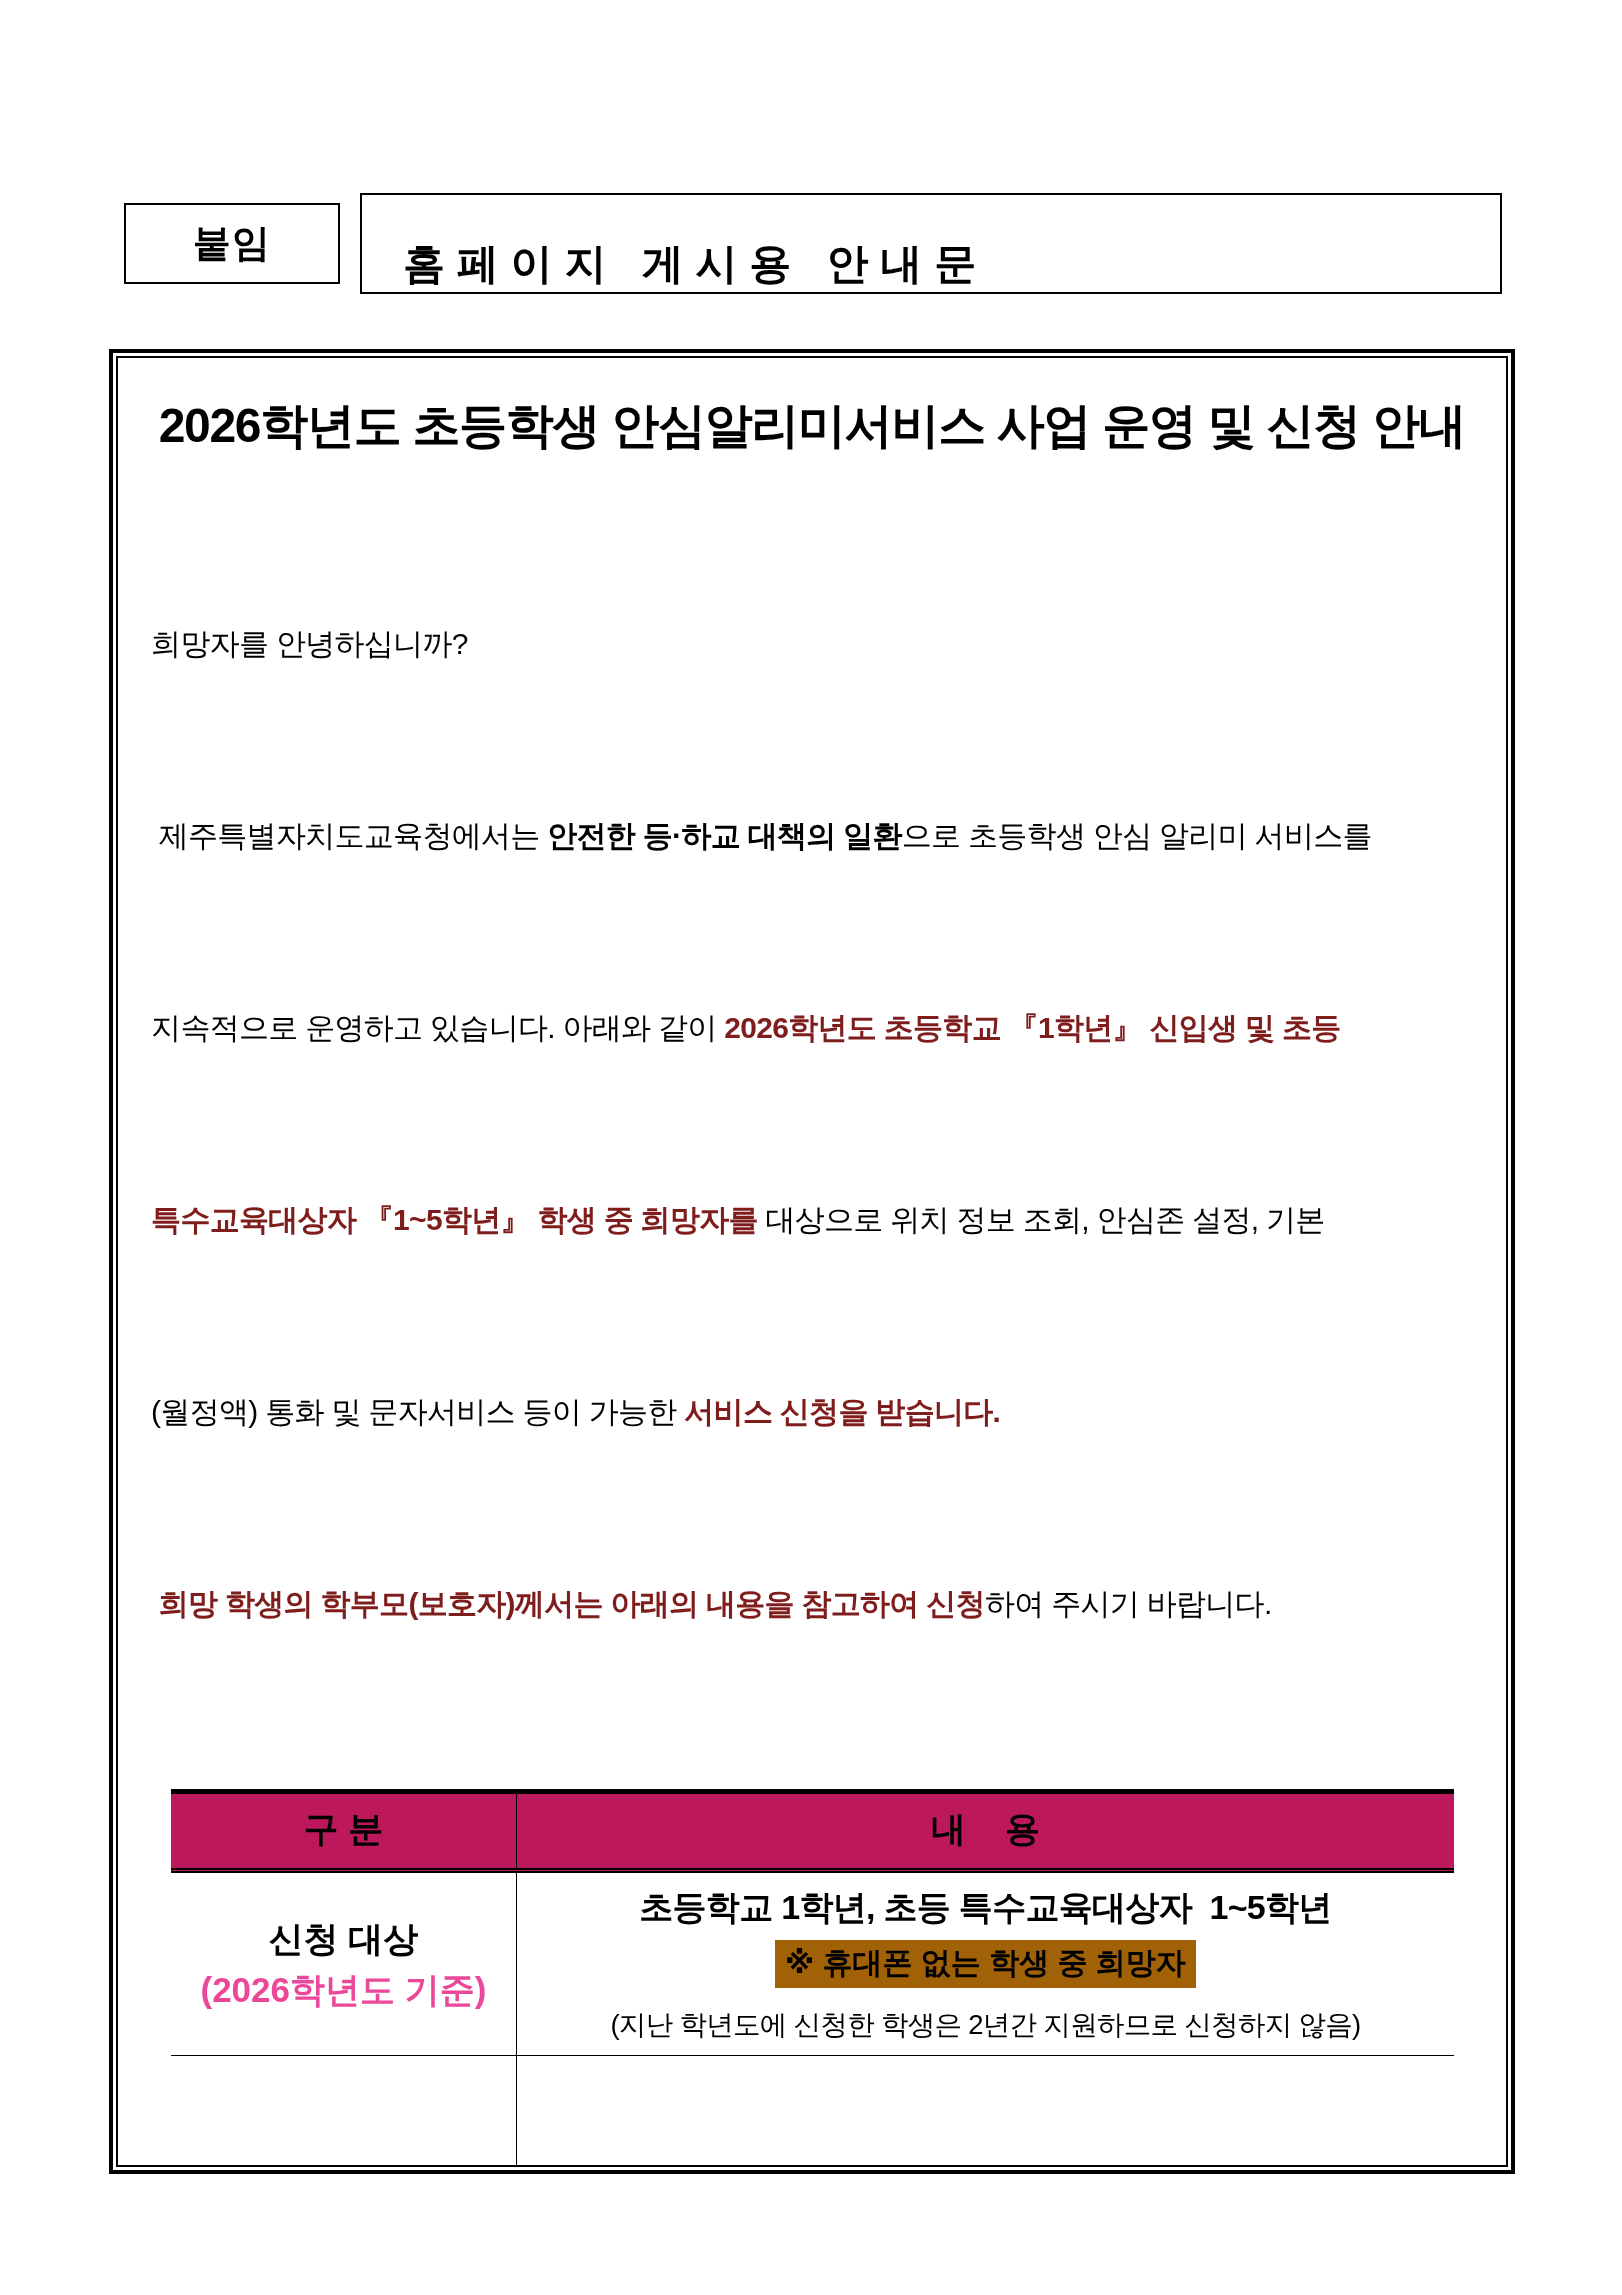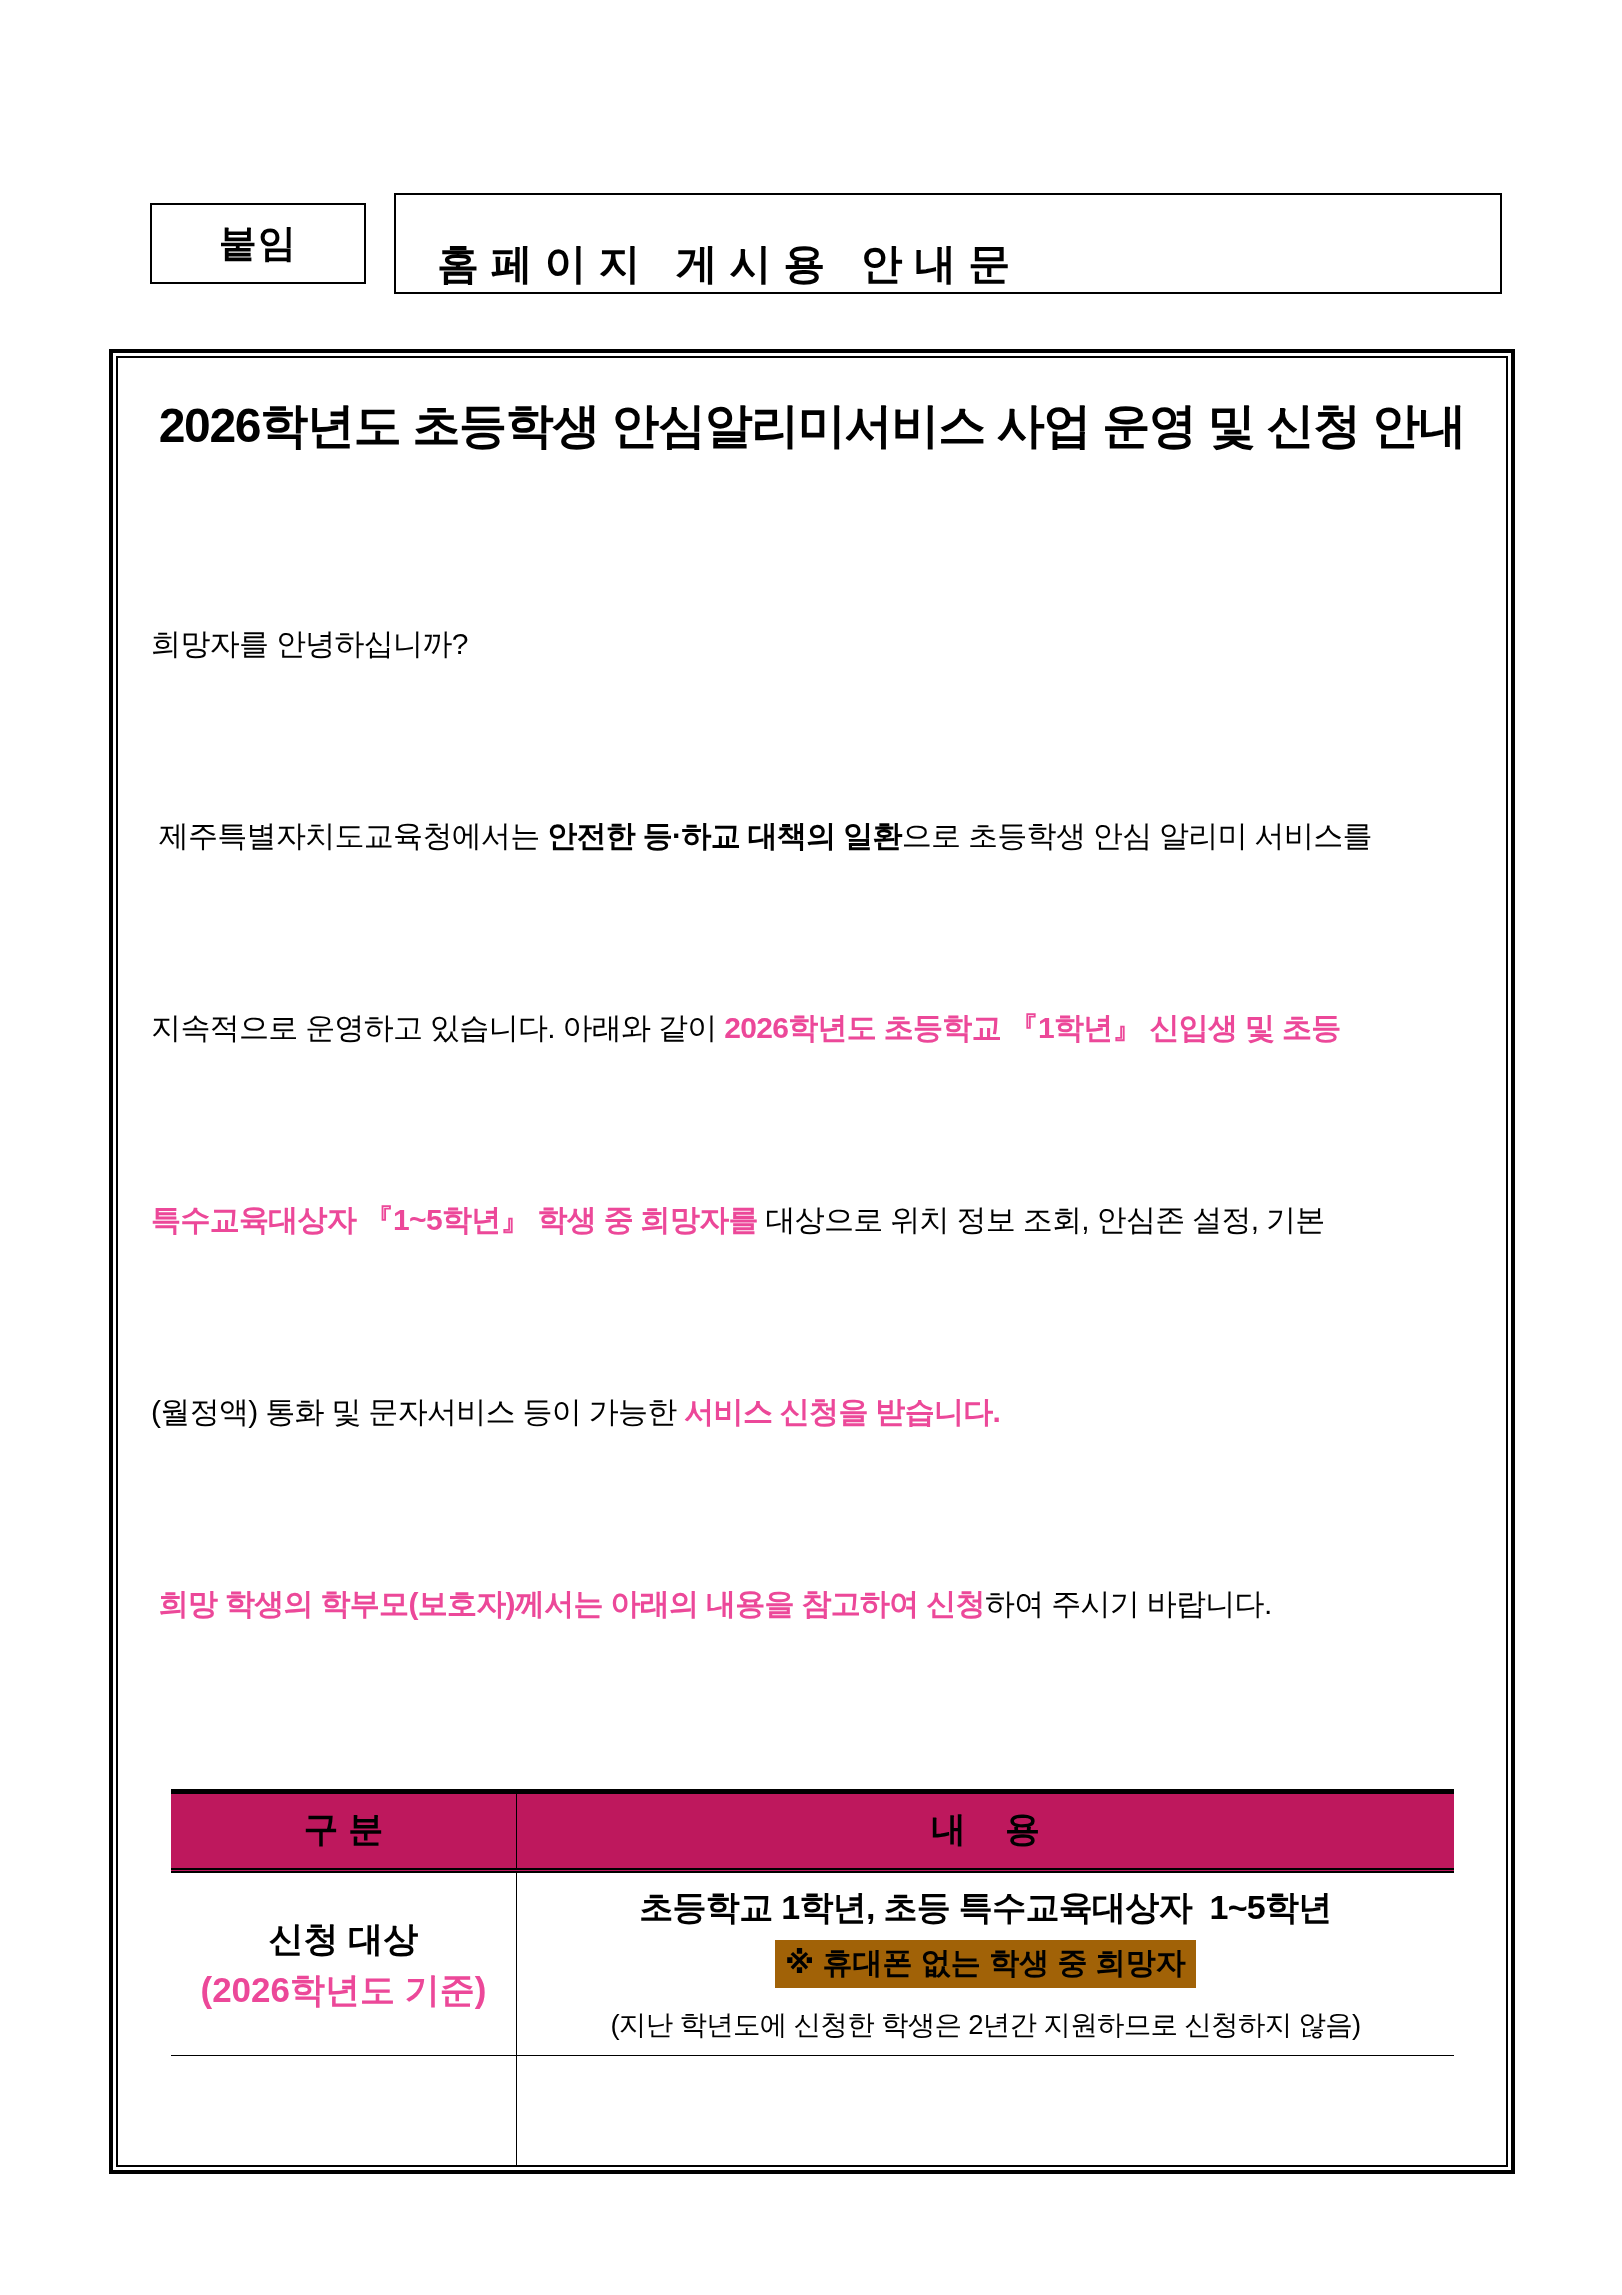--- a/index.html
+++ b/index.html
@@ -6,21 +6,21 @@
   body {
     position:relative;
     width:1623px; height:2295px;
     font-family:"Liberation Sans","DejaVu Sans",sans-serif;
     color:#000;
   }
 
   
   .top-row {
     position:absolute; top:191px; left:124px; right:121px;
-    display:flex; align-items:center; gap:28px; height:105px;margin-left:26px;
+    display:flex; align-items:center; gap:20px; height:105px;
   }
   .attach-box {
     width:216px; height:81px; border:2px solid #000; box-sizing:border-box;
     display:flex; align-items:center; justify-content:center;
     font-size:38px; font-weight:bold; letter-spacing:1.3px;
   }
   .doc-box {
     flex:1; height:101px; border:2px solid #000; box-sizing:border-box;
     display:flex; align-items:flex-end; padding-left:41px;
     font-size:42px; font-weight:bold; letter-spacing:11.8px; white-space:pre;
@@ -38,21 +38,21 @@
   .notice-title {
     margin-top:10.5px; text-align:center;
     font-size:48px; font-weight:bold; letter-spacing:-1.3px; white-space:pre;
   }
 
   .intro {
     margin:26px 9.2px 0; font-size:30px; line-height:64px;
     letter-spacing:-0.7px; white-space:pre-wrap;
   }
   .intro .b { font-weight:bold; }
-  .intro .blue { color:#ec4899; font-weight:bold; }
+  .intro .blue { color:#7f1d1d; font-weight:bold; }
 
   
   table.info {
     width:1283px; margin:25px auto 0; border-collapse:collapse;
     border-top:5.9px solid #000; border-bottom:4.6px solid #000;
     text-align:center; table-layout:fixed;
   }
   table.info th, table.info td { box-sizing:border-box; }
   col.c1 { width:27%; } col.c2 { width:73%; }
   th.hdr {

